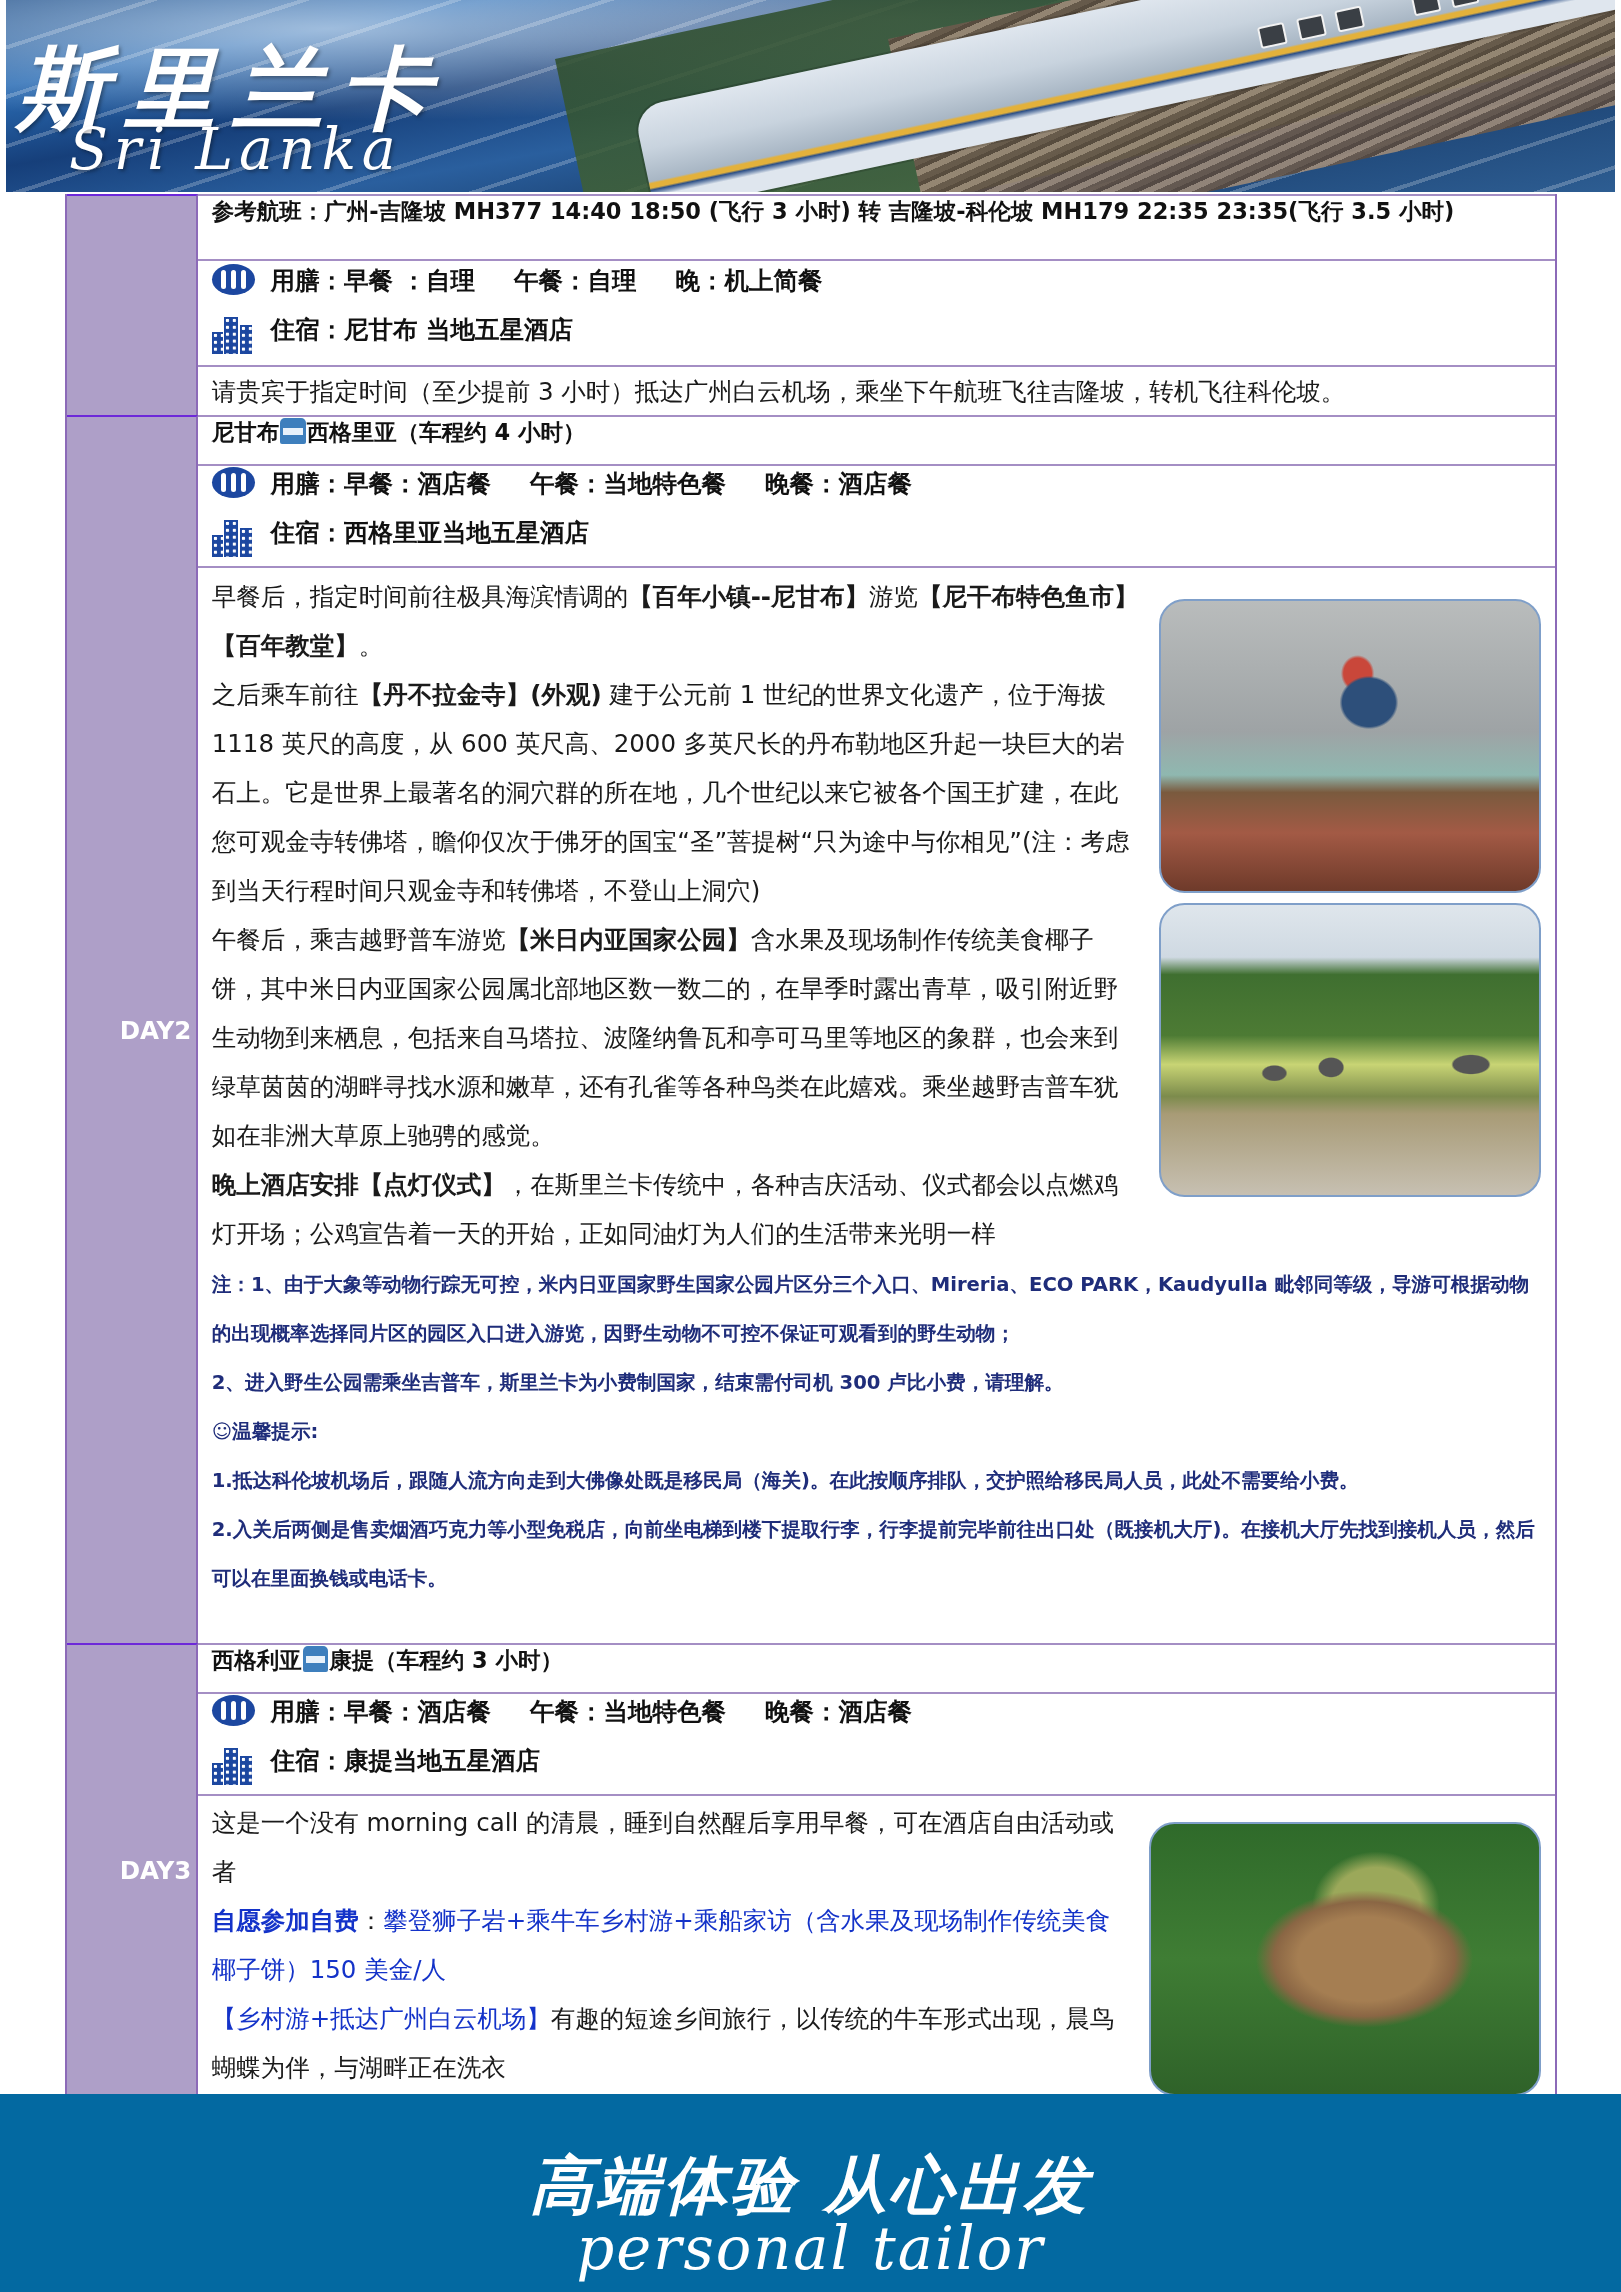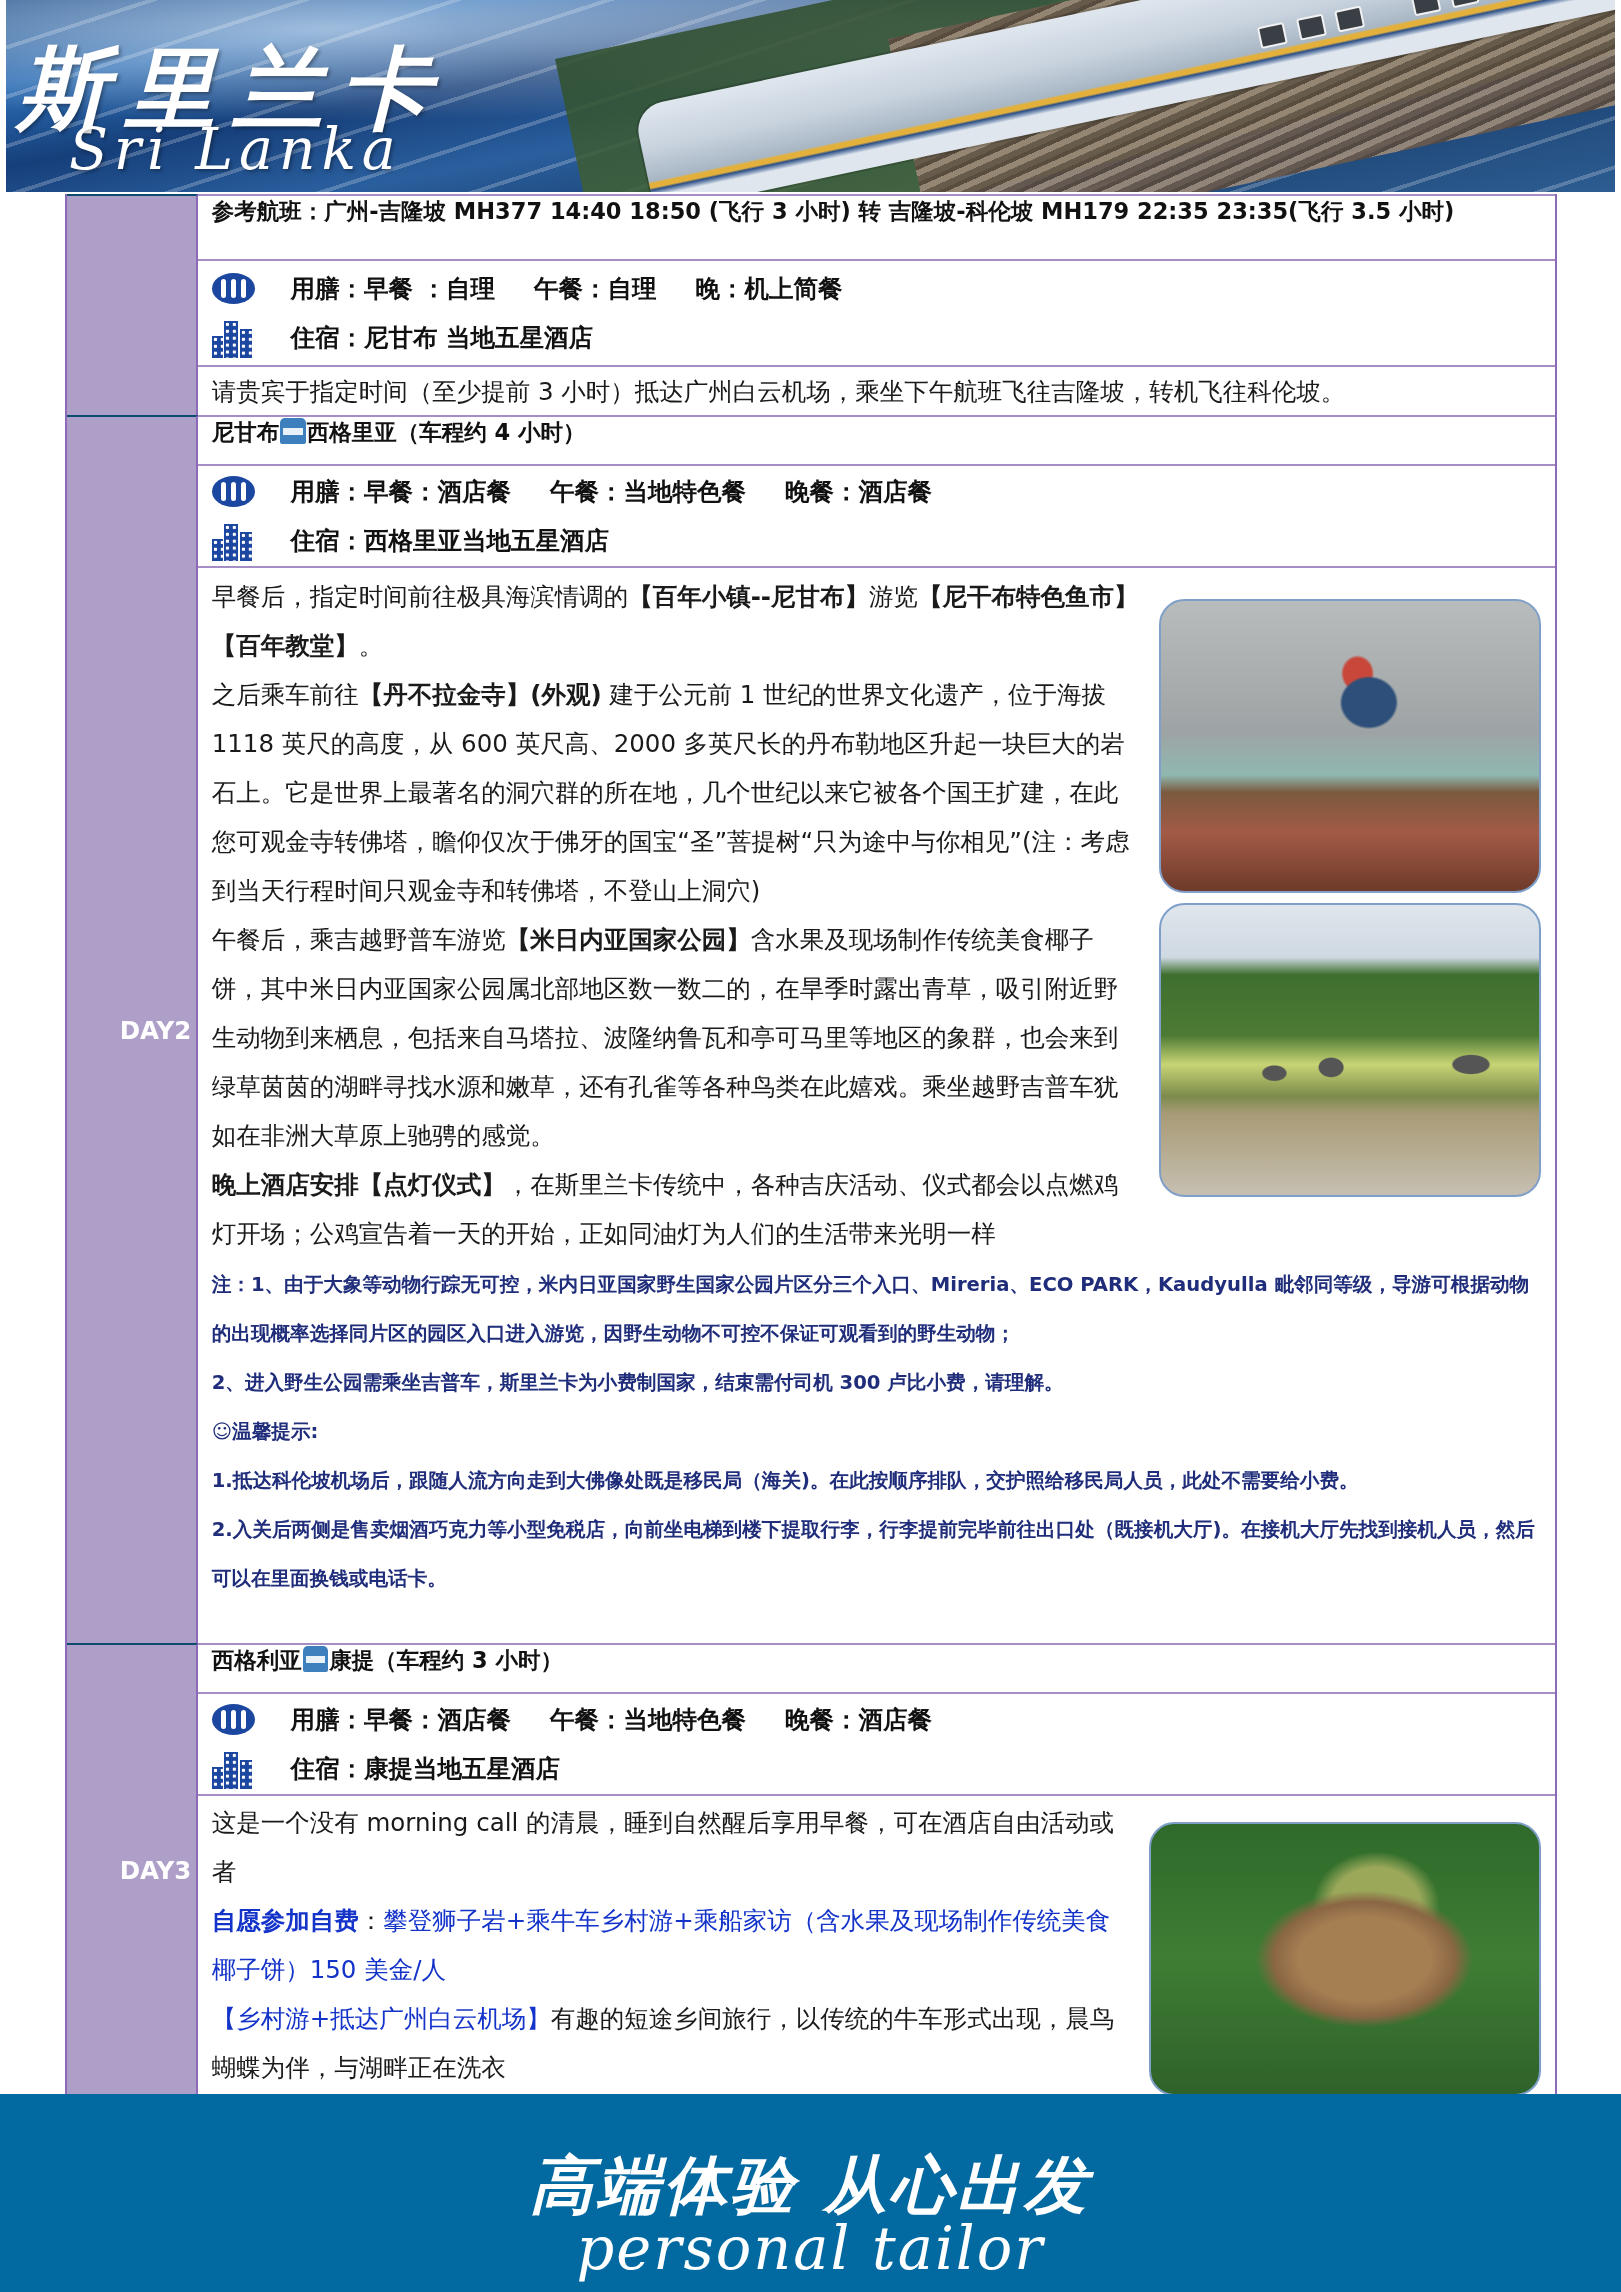--- a/index.html
+++ b/index.html
@@ -47,31 +47,31 @@
   }
 
   
   .itinerary { position: absolute; left: 65px; top: 194px; width: 1492px; }
   .day-block { display: flex; border-left: 2px solid #8c6ab8; border-right: 2px solid #8c6ab8; }
   .day-col {
     width: 131px; flex: none; background: #ae9fc8; border-right: 2px solid #8c6ab8;
     display: flex; align-items: center; justify-content: center;
     color: #ffffff; font-family: "DejaVu Sans", sans-serif; font-weight: bold; font-size: 24.5px;
   }
-  .day-col.top-border { border-top: 2px solid #0c4a6e; padding-left: 48px; }
+  .day-col.top-border { border-top: 2px solid #6d28d9; padding-left: 48px; }
   .content-col { flex: 1; min-width: 0; }
   .row { border-top: 2px solid #a48ec4; padding: 0 13.7px; display: flex; }
   .bold { font-weight: bold; }
   .t-title { font-size: 22.5px; font-weight: bold; color: #111; }
   .t-body { font-size: 24.5px; color: #1a1a1a; line-height: 49px; }
   .t-note { font-size: 19.6px; font-weight: bold; color: #1f2d7a; line-height: 49px; }
   .blue { color: #1433c9; }
   .blue-bold { color: #1433c9; font-weight: bold; }
 
-  .meal-line, .hotel-line { display: flex; align-items: center; height: 49px; gap: 20px; }
+  .meal-line, .hotel-line { display: flex; align-items: flex-start; height: 49px; }
   .meal-line .lbl, .hotel-line .lbl { font-size: 24.5px; font-weight: bold; margin-left: 15.7px; }
   .meal-line .gap { display: inline-block; width: 39px; }
 
   .icon-meal { width: 43px; height: 31px; border-radius: 50%; background: #1c47a0; position: relative; flex: none; }
   .icon-meal i { position: absolute; top: 5.9px; width: 4.9px; height: 19.6px; background: #fff; border-radius: 2.9px; }
   .icon-hotel { width: 43px; height: 41px; position: relative; flex: none; }
   .icon-hotel span { position: absolute; bottom: 0; background: #1c47a0;
     background-image: radial-gradient(circle, #ffffff 1.6px, transparent 2px); background-size: 6.9px 6.9px; }
   .icon-bus { display: inline-block; width: 25.5px; height: 25.5px; background: #3e7fbd; border-radius: 4.9px 4.9px 2px 2px;
     vertical-align: -3.9px; position: relative; margin: 0 1px; }

